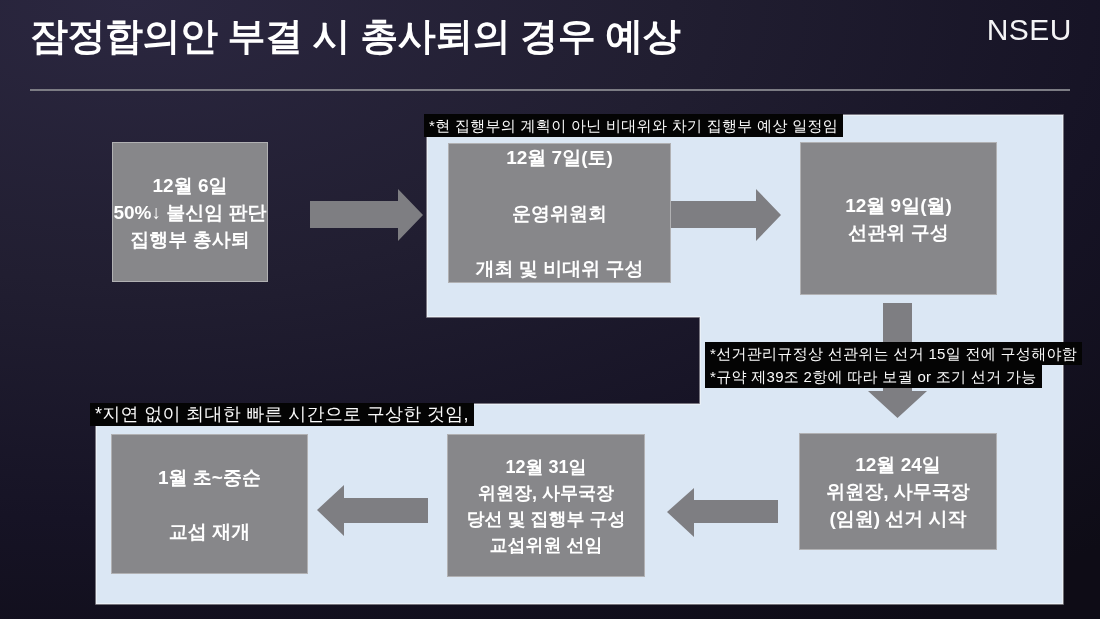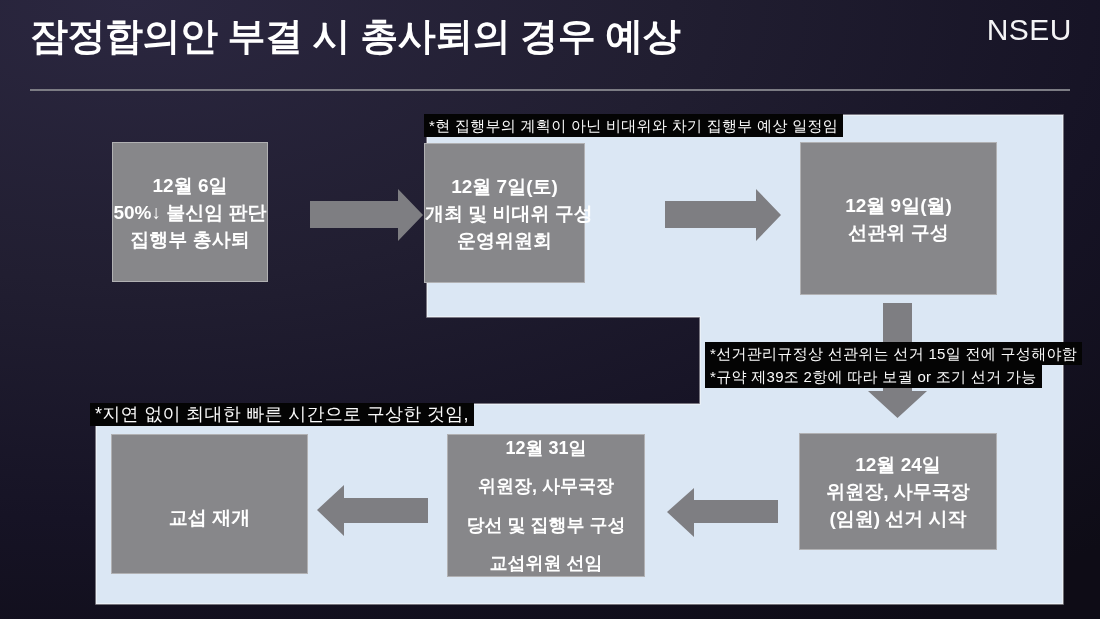--- a/index.html
+++ b/index.html
@@ -62,45 +62,46 @@
     <polygon fill="#7e7e82" points="778,500 694,500 694,488 667,512 694,537 694,523 778,523"></polygon>
     <polygon fill="#7e7e82" points="428,498 344,498 344,485 317,510 344,536 344,523 428,523"></polygon>
   </svg>
 
   <div class="box" style="left:112px;top:142px;width:156px;height:140px;">
     <span class="box-line">12월 6일</span>
     <span class="box-line">50%↓ 불신임 판단</span>
     <span class="box-line">집행부 총사퇴</span>
   </div>
 
-  <div class="box" style="left:424px;top:143px;width:161px;height:140px;">
+  <div class="box" style="left:448px;top:143px;width:223px;height:140px;justify-content:space-between;">
     <span class="box-line">12월 7일(토)</span>
+    <span class="box-line">운영위원회</span>
     <span class="box-line">개최 및 비대위 구성</span>
-    <span class="box-line">운영위원회</span>
   </div>
 
   <div class="box" style="left:800px;top:142px;width:197px;height:153px;">
     <span class="box-line">12월 9일(월)</span>
     <span class="box-line">선관위 구성</span>
   </div>
 
   <div class="box" style="left:799px;top:433px;width:198px;height:117px;">
     <span class="box-line">12월 24일</span>
     <span class="box-line">위원장, 사무국장</span>
     <span class="box-line">(임원) 선거 시작</span>
   </div>
 
-  <div class="box small-line" style="left:447px;top:434px;width:198px;height:143px;justify-content:space-between;">
+  <div class="box small-line" style="left:447px;top:434px;width:198px;height:143px;">
     <span class="box-line">12월 31일</span>
     <span class="box-line">위원장, 사무국장</span>
     <span class="box-line">당선 및 집행부 구성</span>
     <span class="box-line">교섭위원 선임</span>
   </div>
 
   <div class="box" style="left:111px;top:434px;width:197px;height:140px;">
+    <span class="box-line">1월 초~중순</span>
     <span class="box-line"></span>
     <span class="box-line">교섭 재개</span>
   </div>
 
   <div class="note note-top" style="left:424px;top:114px;">
     <span class="note-line">*현 집행부의 계획이 아닌 비대위와 차기 집행부 예상 일정임</span>
   </div>
 
   <div class="note note-mid" style="left:705px;top:342px;">
     <span class="note-line">*선거관리규정상 선관위는 선거 15일 전에 구성해야함</span>

